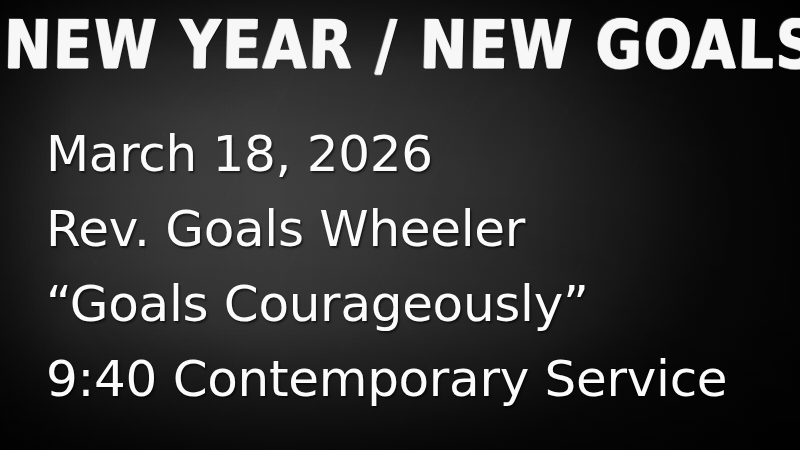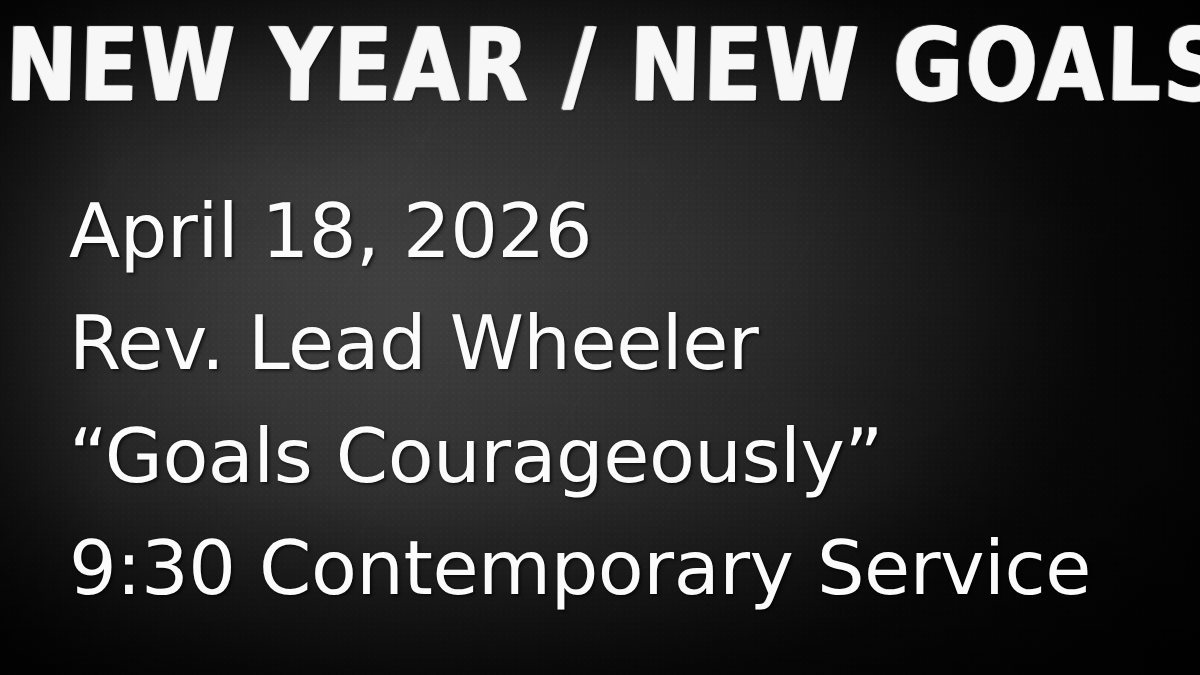--- a/index.html
+++ b/index.html
@@ -181,20 +181,20 @@
   <div class="vignette-1"></div>
   <div class="vignette-2"></div>
 
   <div class="content">
 
     <div class="title-row">
       <span class="title">New Year / New Goals</span>
     </div>
 
     <div class="body-lines">
-      <div class="body-line">April 18, 2026</div>
-      <div class="body-line">Rev. Lead Wheeler</div>
+      <div class="body-line">March 18, 2026</div>
+      <div class="body-line">Rev. Goals Wheeler</div>
       <div class="body-line">“Goals Courageously”</div>
-      <div class="body-line">9:30 Contemporary Service</div>
+      <div class="body-line">9:40 Contemporary Service</div>
     </div>
 
   </div>
 </div>
 
 </body></html>

